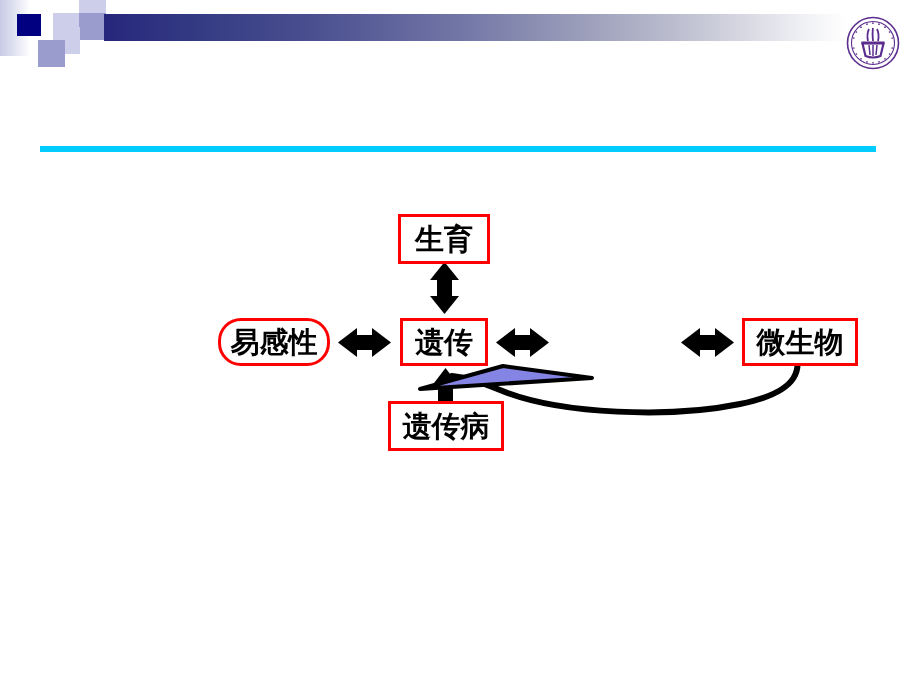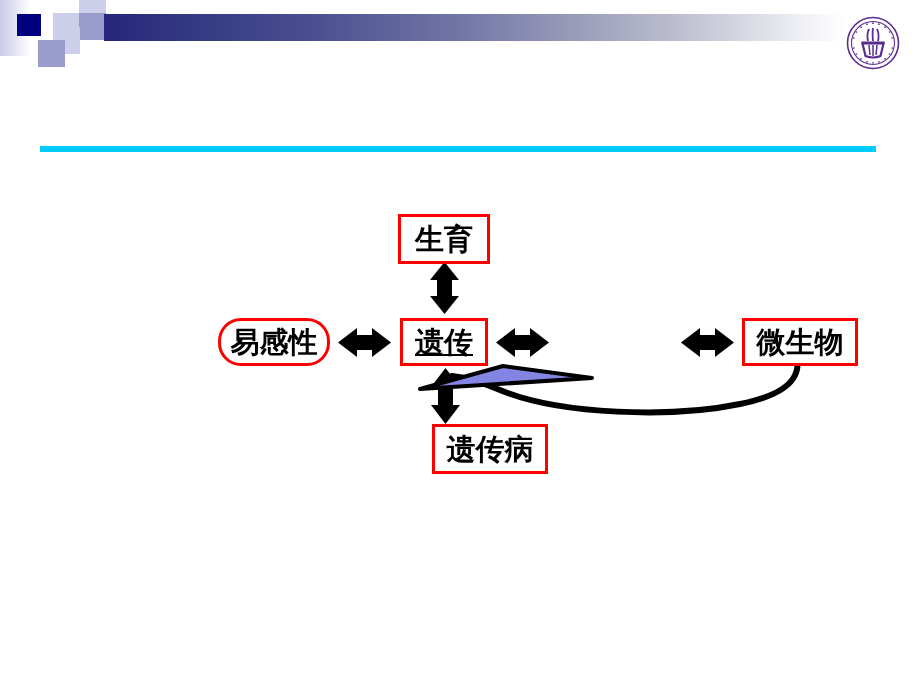--- a/index.html
+++ b/index.html
@@ -82,24 +82,24 @@
     line-height: 1;
     display: flex;
     align-items: center;
     justify-content: center;
     letter-spacing: 0px;
     white-space: nowrap;
     z-index: 4;
   }
   .node-shengyu     { left: 398px; top: 214px; width: 92px;  height: 50px; }
   .node-yigan       { left: 218px; top: 318px; width: 112px; height: 48px; border-radius: 23px; }
-  .node-yichuan     { left: 400px; top: 318px; width: 88px;  height: 48px; text-decoration: underline; }
+  .node-yichuan     { left: 400px; top: 318px; width: 88px;  height: 48px; }
   .node-chuanranbing{ left: 556px; top: 318px; width: 116px; height: 48px; }
   .node-weishengwu  { left: 742px; top: 318px; width: 116px; height: 48px; text-align: center; }
-  .node-yichuanbing { left: 388px; top: 424px; width: 116px; height: 50px; margin-left: 44px; }
+  .node-yichuanbing { left: 388px; top: 401px; width: 116px; height: 50px; }
 
   .arrow-svg {
     position: absolute;
     left: 0; top: 0;
     width: 920px; height: 690px;
     pointer-events: none;
     z-index: 3;
   }
 
   

